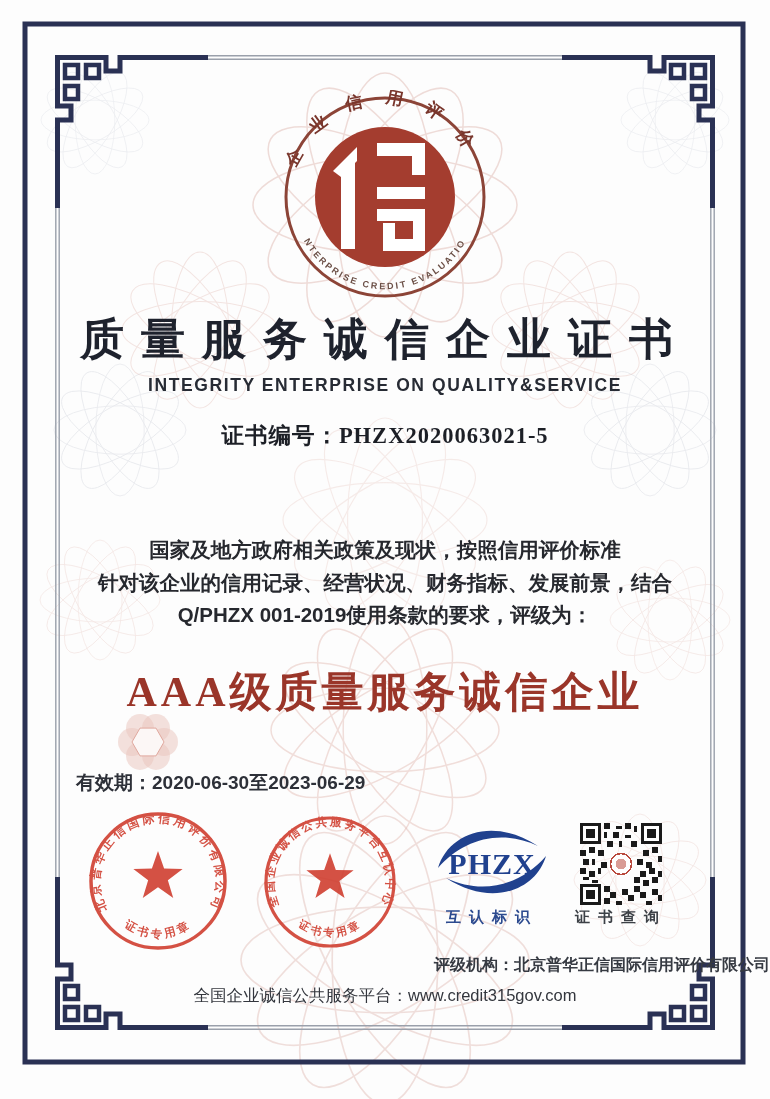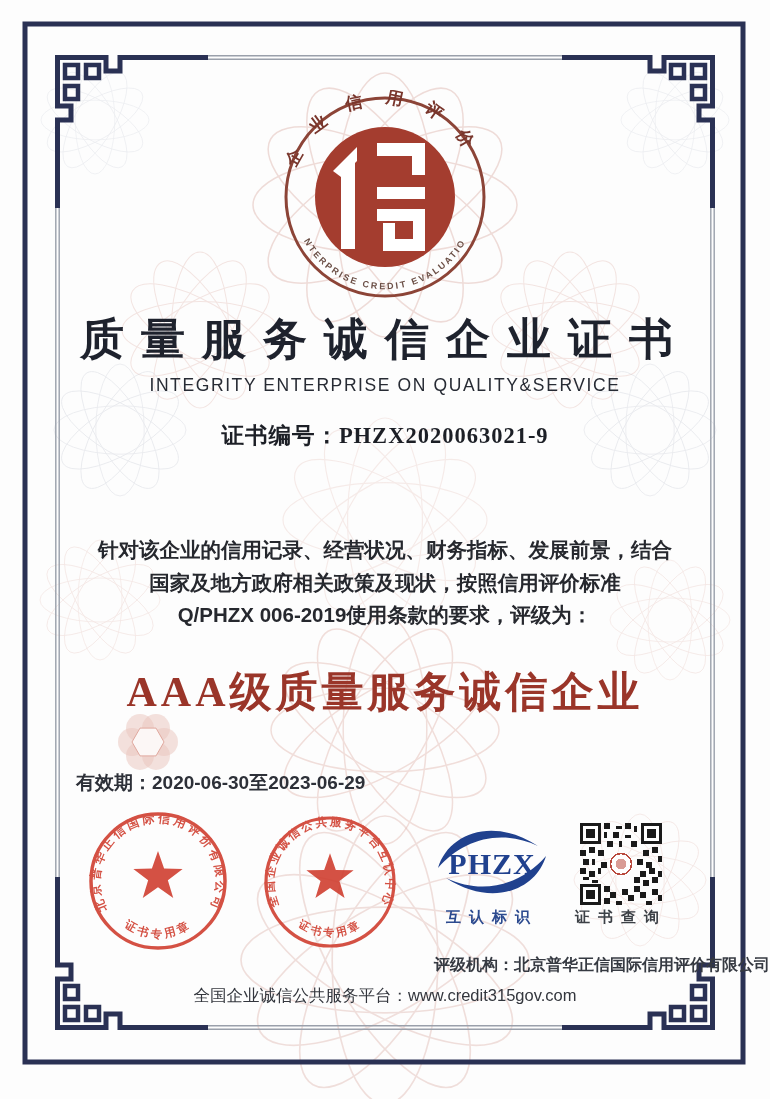--- a/index.html
+++ b/index.html
@@ -4,21 +4,21 @@
 <style>
   html,body{margin:0;padding:0;background:#ffffff;}
   .page{
     position:relative;width:770px;height:1099px;background:#fdfdfd;overflow:hidden;
     font-family:"Liberation Sans",sans-serif;
   }
   .abs{position:absolute;}
   svg{display:block;}
   .txt{position:absolute;left:0;width:770px;text-align:center;color:#23262f;}
   .title{top:310px;font-size:44px;font-weight:900;letter-spacing:17px;color:#1e222d;}
-  .subtitle{top:375px;font-size:17.5px;font-weight:400;letter-spacing:1.6px;color:#272b34;}
+  .subtitle{top:375px;font-size:17.5px;font-weight:700;letter-spacing:1.6px;color:#272b34;}
   .certnum{top:420px;font-size:22.5px;font-weight:700;letter-spacing:1px;color:#1c1f26;
     font-family:"Liberation Serif",serif;}
   .company{top:466px;font-size:31px;font-weight:900;letter-spacing:6px;color:#14161c;
     font-family:"Liberation Serif",serif;}
   .body-par{top:534px;font-size:20.5px;font-weight:700;line-height:32.5px;color:#26282e;}
   .rating{top:664px;font-size:42px;font-weight:900;letter-spacing:4px;color:#9a3529;
     font-family:"Liberation Serif",serif;}
   .validity{top:770px;left:76px;width:500px;text-align:left;font-size:19px;font-weight:700;color:#2d3038;}
   .caption{top:908px;font-size:15px;font-weight:700;letter-spacing:8px;}
   .cap-mutual{left:434px;width:116px;color:#2c4a8f;}
@@ -108,26 +108,26 @@
       <rect x="-8" y="-10" width="48" height="12"></rect>
       <rect x="-8" y="12" width="48" height="12"></rect>
       <rect x="28" y="12" width="12" height="42"></rect>
       <rect x="-2" y="42" width="42" height="12"></rect>
       <rect x="-2" y="26" width="12" height="18"></rect>
     </g>
   </svg>
 
   <div class="txt title">质量服务诚信企业证书</div>
   <div class="txt subtitle">INTEGRITY ENTERPRISE ON QUALITY&amp;SERVICE</div>
-  <div class="txt certnum">证书编号：PHZX2020063021-9</div>
+  <div class="txt certnum">证书编号：PHZX2020063021-5</div>
 
   <div class="txt body-par">
+    <div>国家及地方政府相关政策及现状，按照信用评价标准</div>
     <div>针对该企业的信用记录、经营状况、财务指标、发展前景，结合</div>
-    <div>国家及地方政府相关政策及现状，按照信用评价标准</div>
-    <div>Q/PHZX 006-2019使用条款的要求，评级为：</div>
+    <div>Q/PHZX 001-2019使用条款的要求，评级为：</div>
   </div>
 
   <div class="txt rating">AAA级质量服务诚信企业</div>
   <div class="txt validity">有效期：2020-06-30至2023-06-29</div>
 
   <svg class="abs" style="left:85px;top:808px" width="146" height="146" viewBox="-73 -73 146 146">
     <defs>
       <path id="sealArcL" d="M -52,27 A 58.6,58.6 0 1 1 52,27"></path>
       <path id="sealBotL" d="M -33,46 A 56.6,56.6 0 0 0 33,46"></path>
     </defs>

